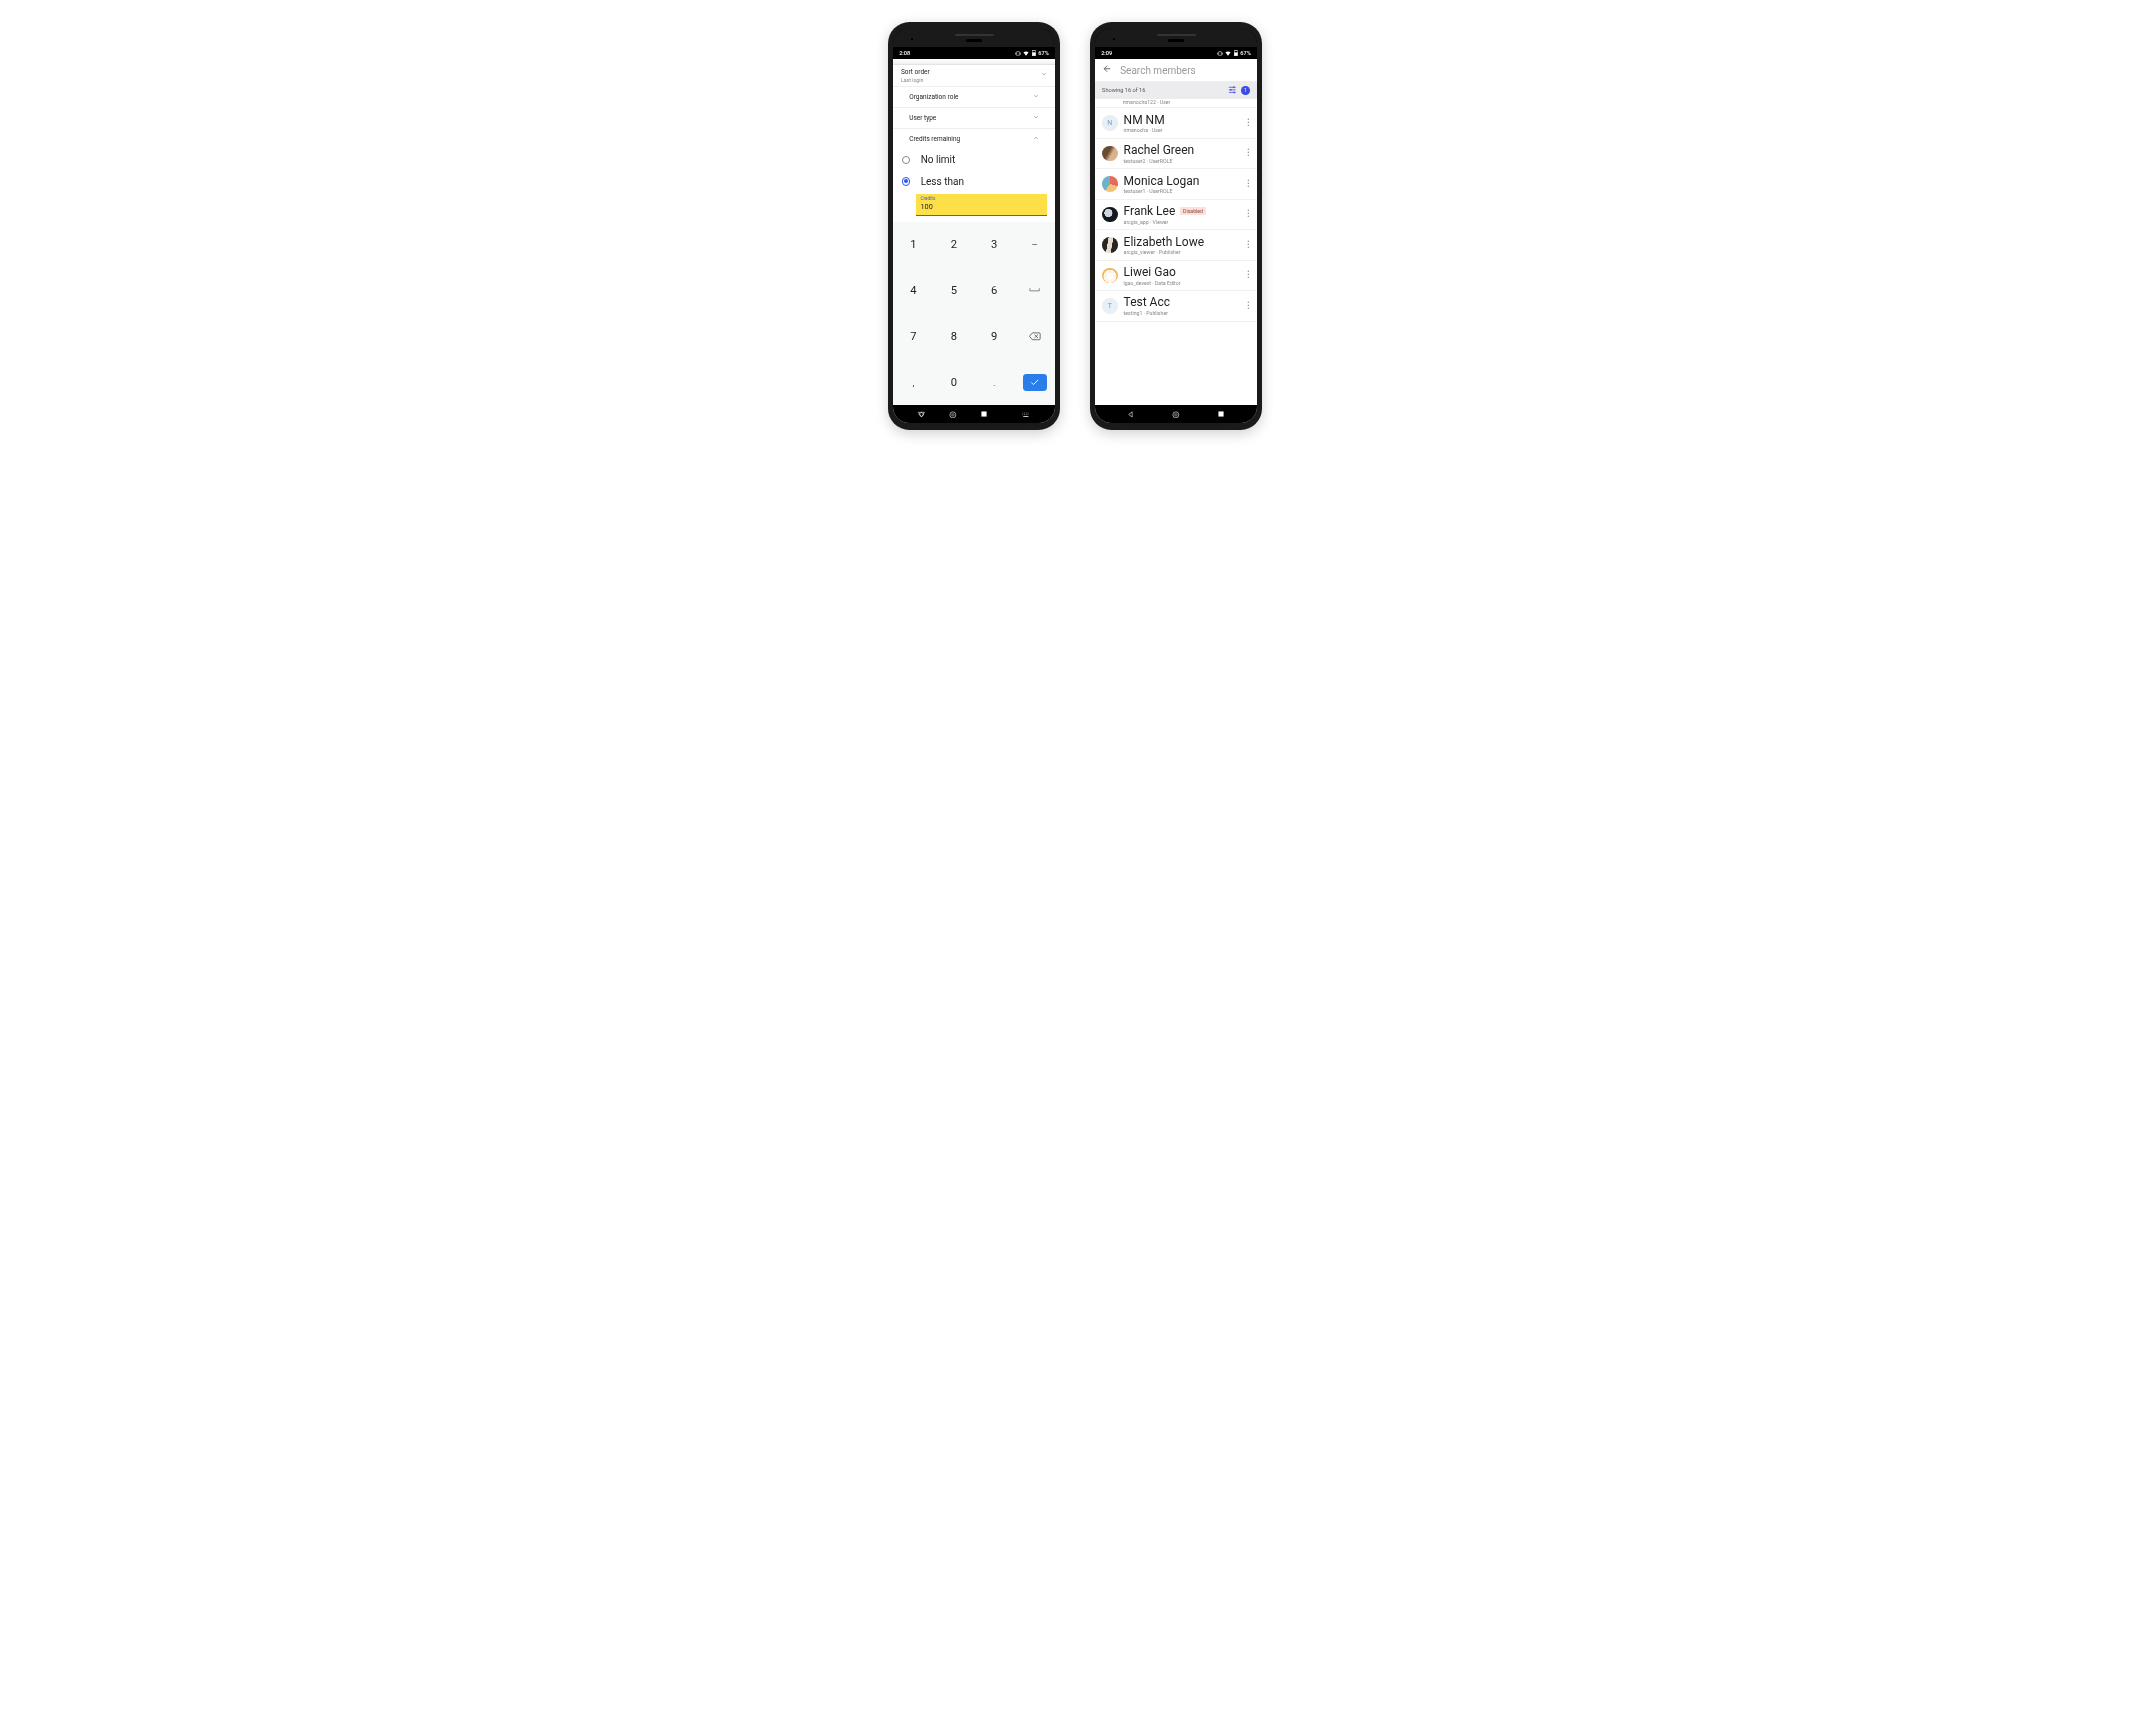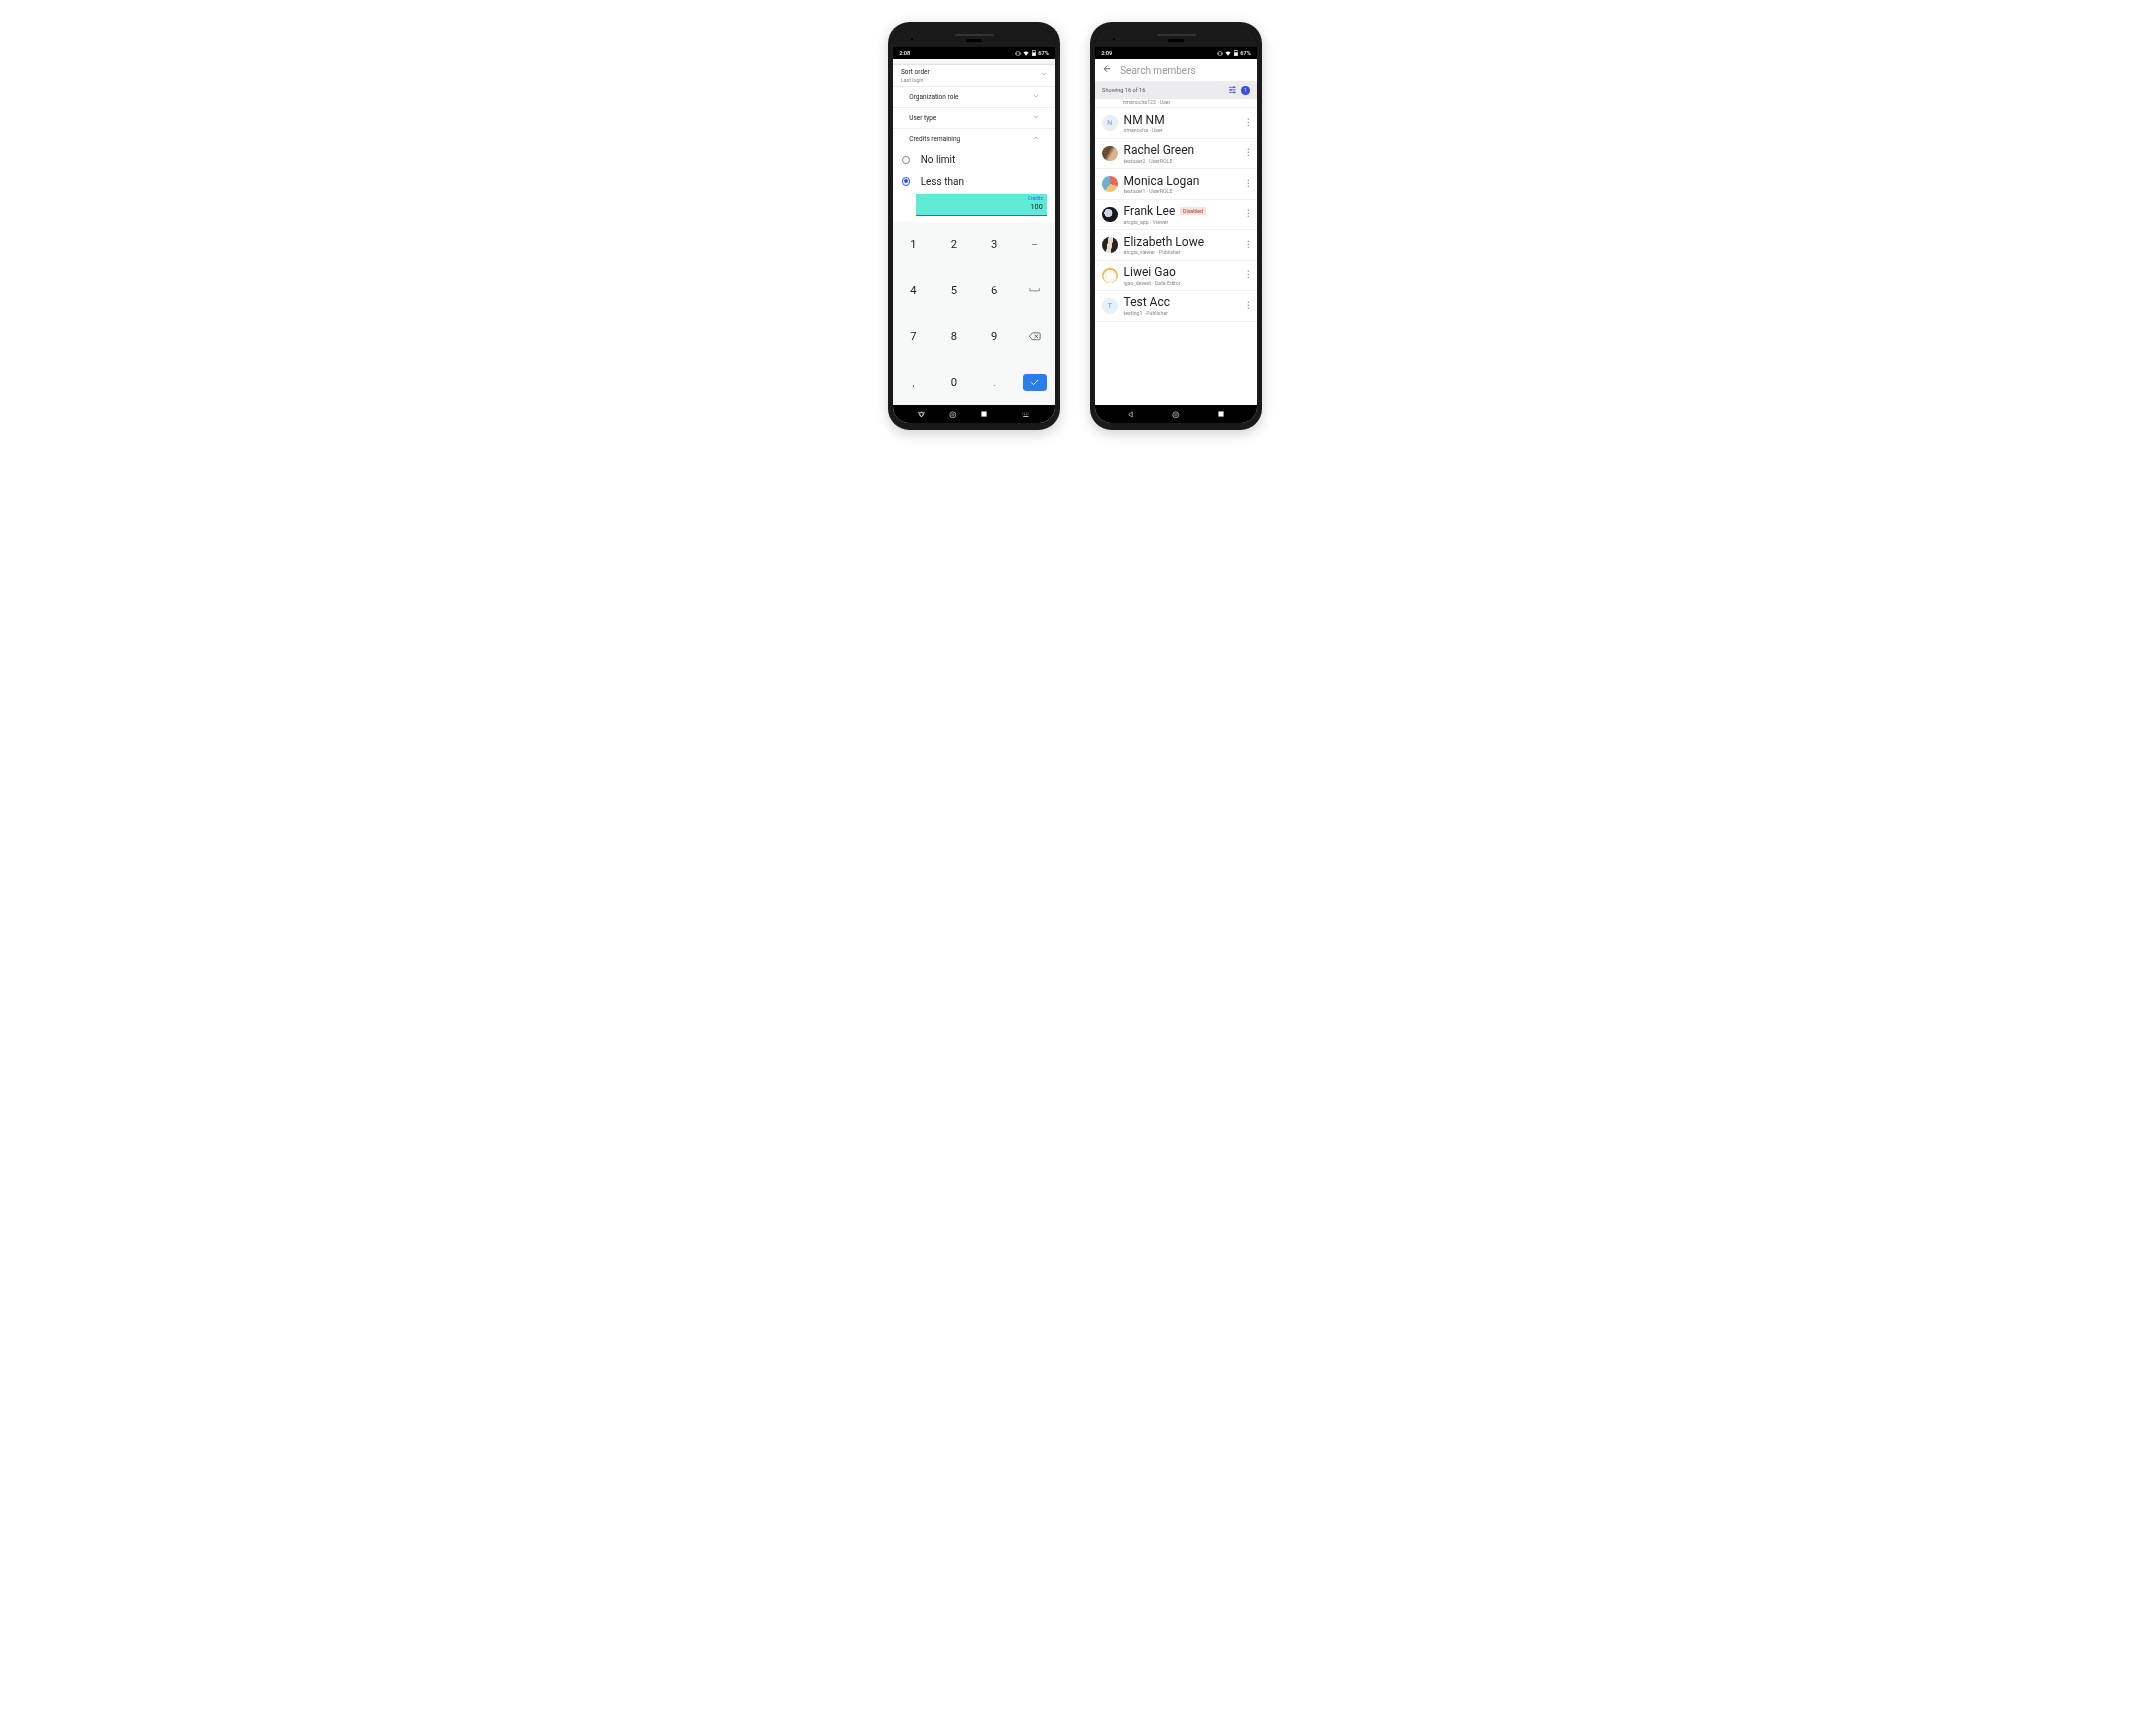--- a/index.html
+++ b/index.html
@@ -87,24 +87,23 @@
   .radio-row { display:flex; align-items:center; gap:10.3px; padding: 5.2px 8.6px 5.2px 8.6px; }
   .radio {
     width:8.6px; height:8.6px; border:0.9px solid #888; border-radius:50%;
     display:flex; align-items:center; justify-content:center;
   }
   .radio.selected { border-color:#2b50f3; }
   .radio.selected::after { content:""; width:4.3px; height:4.3px; background:#2b50f3; border-radius:50%; }
   .radio-label { font-size:10px; color:#222; }
   .credits-box {
     margin: 1.7px 7.7px 0 23px;
-    background:#5eead4;
+    background:#fde047;
     padding:2.6px 4.3px 3.4px 4.3px;
     border-bottom:0.9px solid #3b5bfd;
-    text-align:right;
   }
   .credits-caption { font-size:4.7px; color:#3b5bfd; margin-bottom:0.9px; }
   .credits-value { font-size:7.3px; color:#222; }
 
   
   .keypad {
     background:#f7f8f8;
     flex:1;
     display:grid;
     grid-template-columns: repeat(4, 1fr);

